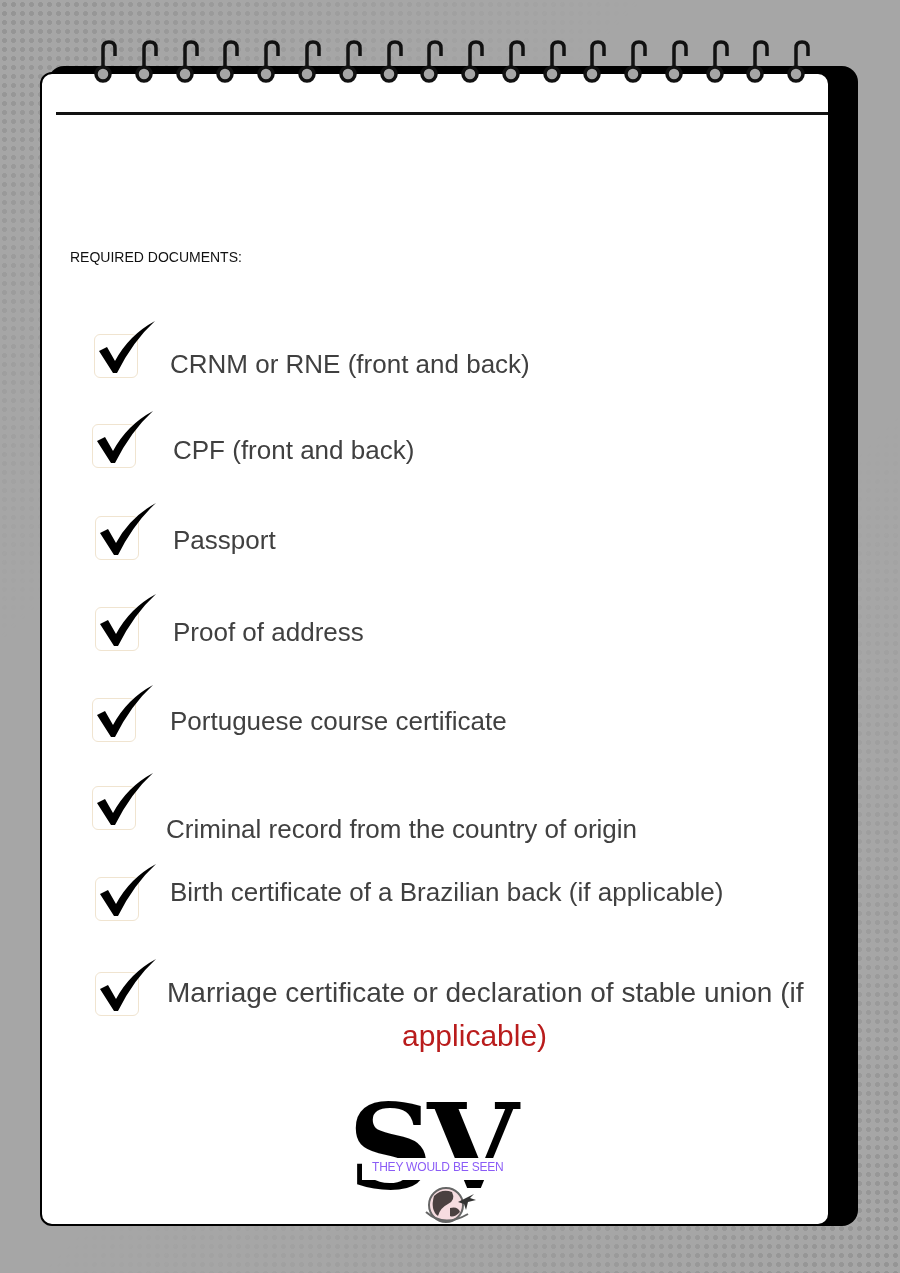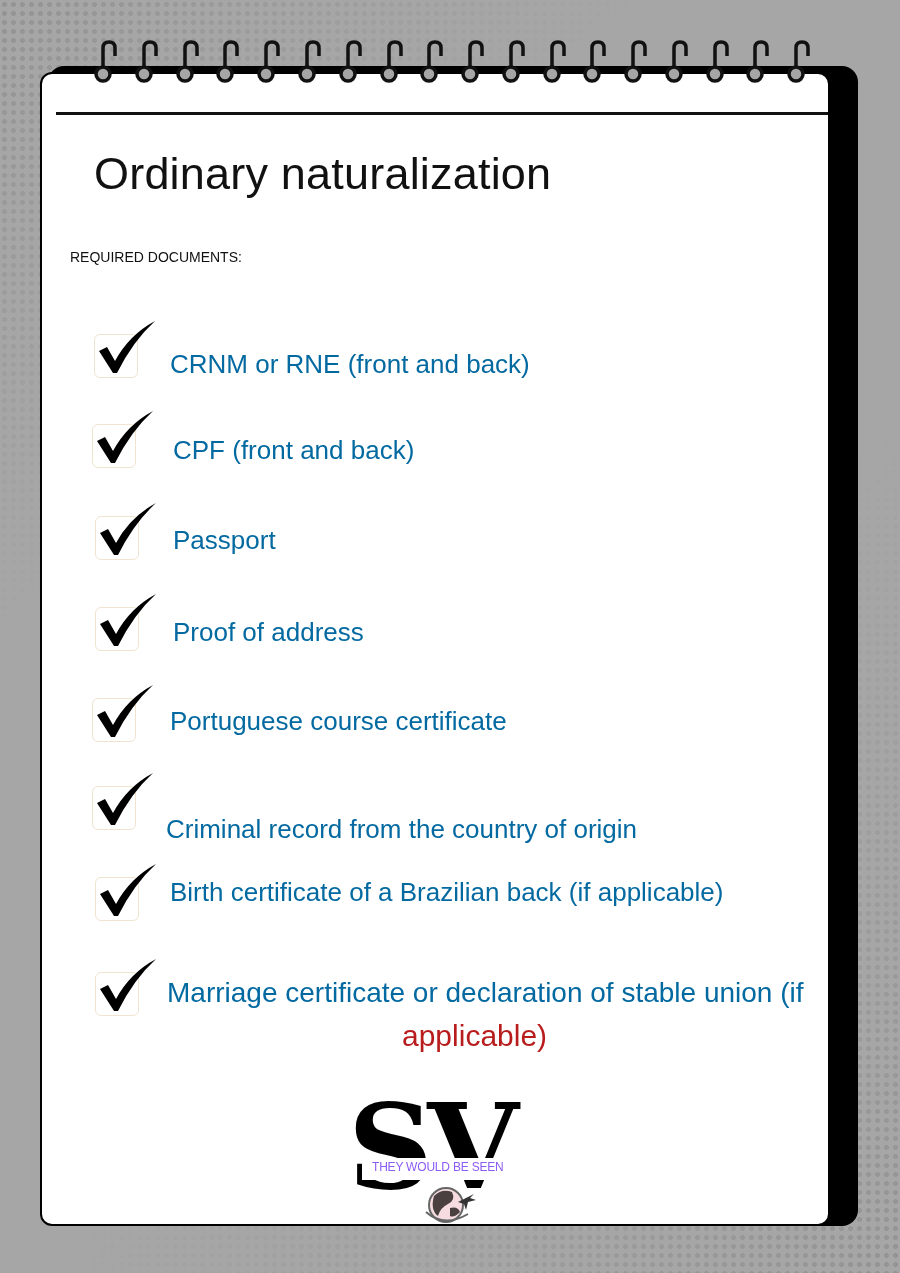--- a/index.html
+++ b/index.html
@@ -12,40 +12,39 @@
   .halftone.br{-webkit-mask-image:linear-gradient(315deg,#000 0%,transparent 40%);mask-image:linear-gradient(315deg,#000 0%,transparent 40%);}
   .card-shadow{position:absolute;left:48px;top:66px;width:810px;height:1160px;background:#000;border-radius:16px;}
   .card{position:absolute;left:40px;top:72px;width:790px;height:1154px;background:#fff;
     border:2.5px solid #000;border-radius:12px;box-sizing:border-box;}
   .divider{position:absolute;left:14px;right:0;top:38px;height:3px;background:#111;}
   .rings{position:absolute;left:0;top:40px;width:900px;height:50px;}
   .title{position:absolute;left:52px;top:74px;font-size:45px;color:#111;margin:0;font-weight:400;letter-spacing:.2px;}
   .subtitle{position:absolute;left:28px;top:175px;font-size:14px;color:#111;}
   .check{position:absolute;width:44px;height:44px;border:1.5px solid #f0e4d0;border-radius:6px;box-sizing:border-box;background:#fff;}
   .check svg{position:absolute;left:-2px;top:-22px;}
-  .item-label{position:absolute;font-size:26px;color:#0369a1;white-space:nowrap;}
+  .item-label{position:absolute;font-size:26px;color:#404040;white-space:nowrap;}
   .cont{position:absolute;font-size:30px;color:#b91c1c;}
   .logo{position:absolute;left:306px;top:1034px;width:200px;height:120px;}
   .logo-letters{position:absolute;left:0;top:-20px;font-family:"DejaVu Serif","Liberation Serif",serif;font-weight:700;font-size:118px;color:#000000;letter-spacing:-6px;line-height:1;}
   .logo-band{position:absolute;left:14px;top:50px;width:180px;height:22px;background:#fff;}
   .logo-tag{position:absolute;left:24px;top:52px;font-size:12px;color:#8b5cf6;white-space:nowrap;letter-spacing:-.2px;}
   .globe{position:absolute;left:76px;top:74px;}
 </style>
 </head>
 <body>
 
 <div class="halftone tl"></div>
 <div class="halftone br"></div>
 
 <div class="card-shadow"></div>
 
 <div class="card">
   <div class="divider"></div>
 
-  <h1 class="title">Ordinary naturalization</h1>
   <div class="subtitle">REQUIRED DOCUMENTS:</div>
 
   <div>
 
     <div>
       <div class="check" style="left:52px;top:260px;">
         <svg width="64" height="64" viewBox="0 0 64 64">
             <path d="M6 38 L14 34 L22 48 Q36 22 62 8 Q40 28 24 60 L20 60 Z" fill="#000"></path>
           </svg>
       </div>

